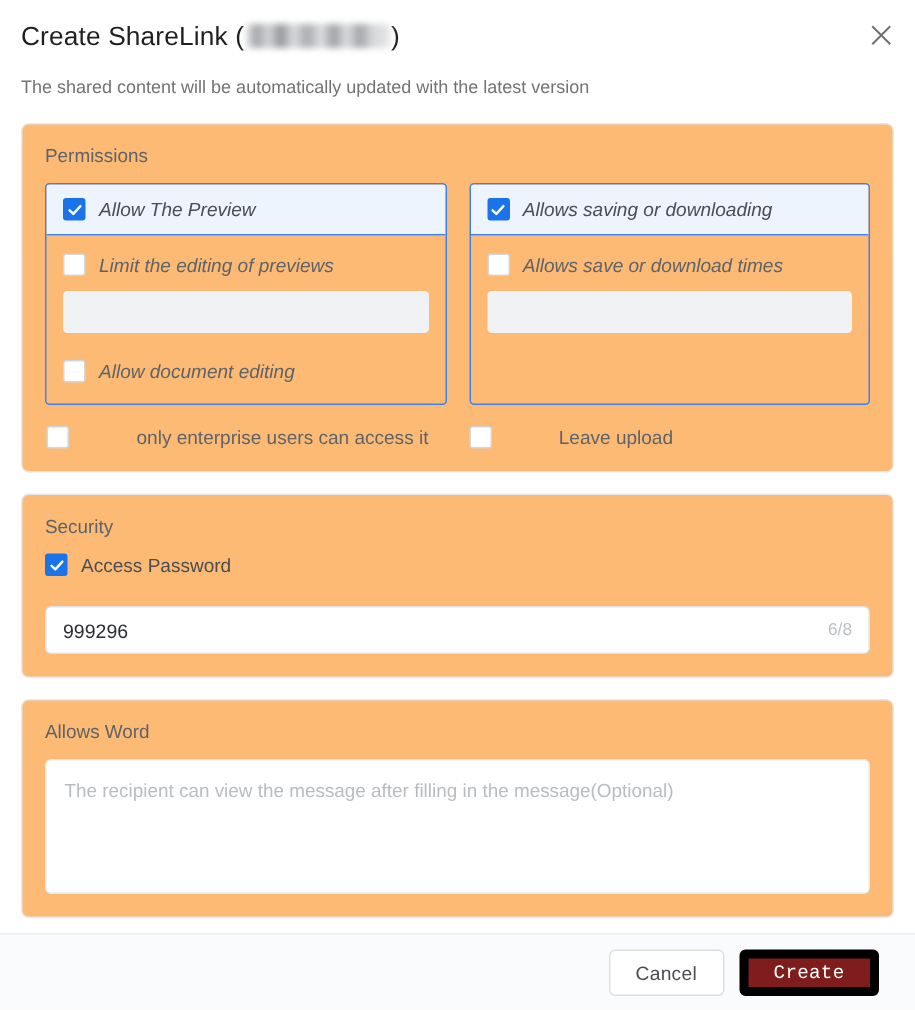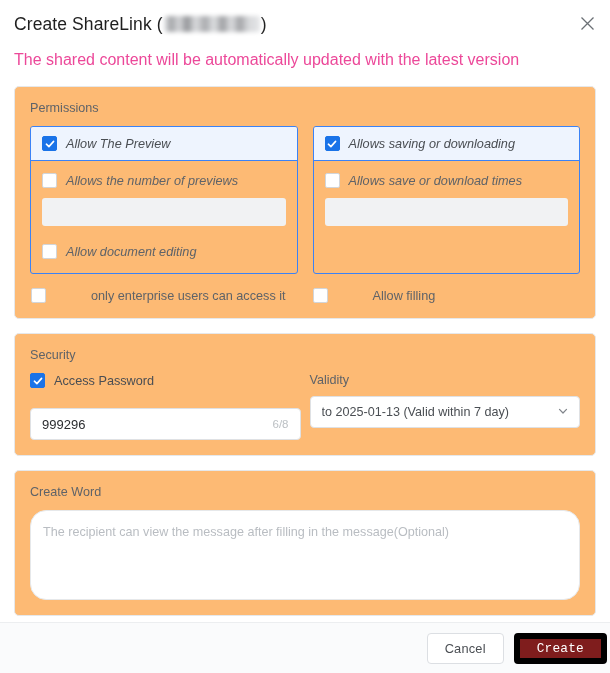--- a/index.html
+++ b/index.html
@@ -63,22 +63,22 @@
     top: 10px; right: 10px;
     width: 26px; height: 26px;
     display: flex; align-items: center; justify-content: center;
     cursor: pointer;
   }
   .close-btn svg { display: block; }
 
   .subtitle {
     flex: 0 0 auto;
     padding: 16px 20px 0 14px;
-    font-size: 16px;
-    color: #ec4899;
+    font-size: 12px;
+    color: #737373;
   }
 
   
   .body {
     flex: 1 1 auto;
     overflow: hidden;
     padding: 17px 14px 0 14px;
     position: relative;
   }
 
@@ -175,36 +175,36 @@
     display: flex; align-items: center;
     padding: 0 10px 0 11px;
     cursor: pointer;
   }
   .select-value { font-size: 12.6px; color: #4a4e53; flex: 1 1 auto; white-space: nowrap; overflow: hidden; }
   .chev { flex: 0 0 auto; display: block; }
 
   
   .textarea {
     border: 1px solid #e6e8ea;
-    border-radius: 16px;
+    border-radius: 4px;
     background: #fff;
     min-height: 90px;
     padding: 11px 12px;
     cursor: text;
   }
   .textarea-ph { font-size: 12.6px; color: #b9bdc2; }
 
   
   .footer {
     flex: 0 0 auto;
     height: 51px;
     border-top: 1px solid #eceef0;
     background: #fafbfc;
     display: flex; align-items: center; justify-content: flex-end;
-    padding-right: 3px;
+    padding-right: 24px;
     gap: 10px;
   }
   .btn {
     height: 31px;
     border-radius: 4px;
     display: flex; align-items: center; justify-content: center;
     font-size: 12.8px;
     cursor: pointer;
     padding: 0 17px;
     letter-spacing: .2px;
@@ -248,21 +248,21 @@
                   <path d="M1.4 5.2 L3.9 7.6 L8.6 2.4" stroke="#fff" stroke-width="1.6" fill="none" stroke-linecap="round" stroke-linejoin="round"></path>
                 </svg>
             </span>
             <span class="cb-label dark">Allow The Preview</span>
           </div>
           <div class="card-body">
             <div class="card-row">
               <span class="cb off">
                 
               </span>
-              <span class="cb-label">Allows the number of previews</span>
+              <span class="cb-label">Limit the editing of previews</span>
             </div>
             <div class="ghost-input"></div>
             <div class="card-row pad-bottom">
               <span class="cb off">
                 
               </span>
               <span class="cb-label">Allow document editing</span>
             </div>
           </div>
         </div>
@@ -294,21 +294,21 @@
         <div class="extra-col">
           <span class="cb off">
             
           </span>
           <span class="cb-label">only enterprise users can access it</span>
         </div>
         <div class="extra-col">
           <span class="cb off">
             
           </span>
-          <span class="cb-label">Allow filling</span>
+          <span class="cb-label">Leave upload</span>
         </div>
       </div>
     </div>
 
     <div class="section">
       <div class="section-title">Security</div>
       <div class="fields">
 
         <div class="field">
           <div class="field-check">
@@ -318,37 +318,26 @@
                 </svg>
             </span>
             <span class="cb-label dark">Access Password</span>
           </div>
           <div class="input">
             <span class="input-value">999296</span>
             <span class="input-counter">6/8</span>
           </div>
         </div>
 
-        <div class="field">
-          <div class="field-label">Validity</div>
-          <div class="select">
-            <span class="select-value">to 2025-01-13 (Valid within 7 day)</span>
-            <span class="chev">
-              <svg width="12" height="12" viewBox="0 0 12 12">
-                  <path d="M2.5 4.4 L6 8 L9.5 4.4" stroke="#80858b" stroke-width="1.25" fill="none" stroke-linecap="round" stroke-linejoin="round"></path>
-                </svg>
-            </span>
-          </div>
-        </div>
 
       </div>
     </div>
 
     <div class="section">
-      <div class="section-title">Create Word</div>
+      <div class="section-title">Allows Word</div>
       <div class="textarea">
         <span class="textarea-ph">The recipient can view the message after filling in the message(Optional)</span>
       </div>
     </div>
 
   </div>
 
   <div class="footer">
     <div class="btn btn-cancel">Cancel</div>
     <div class="btn btn-create">Create</div>

